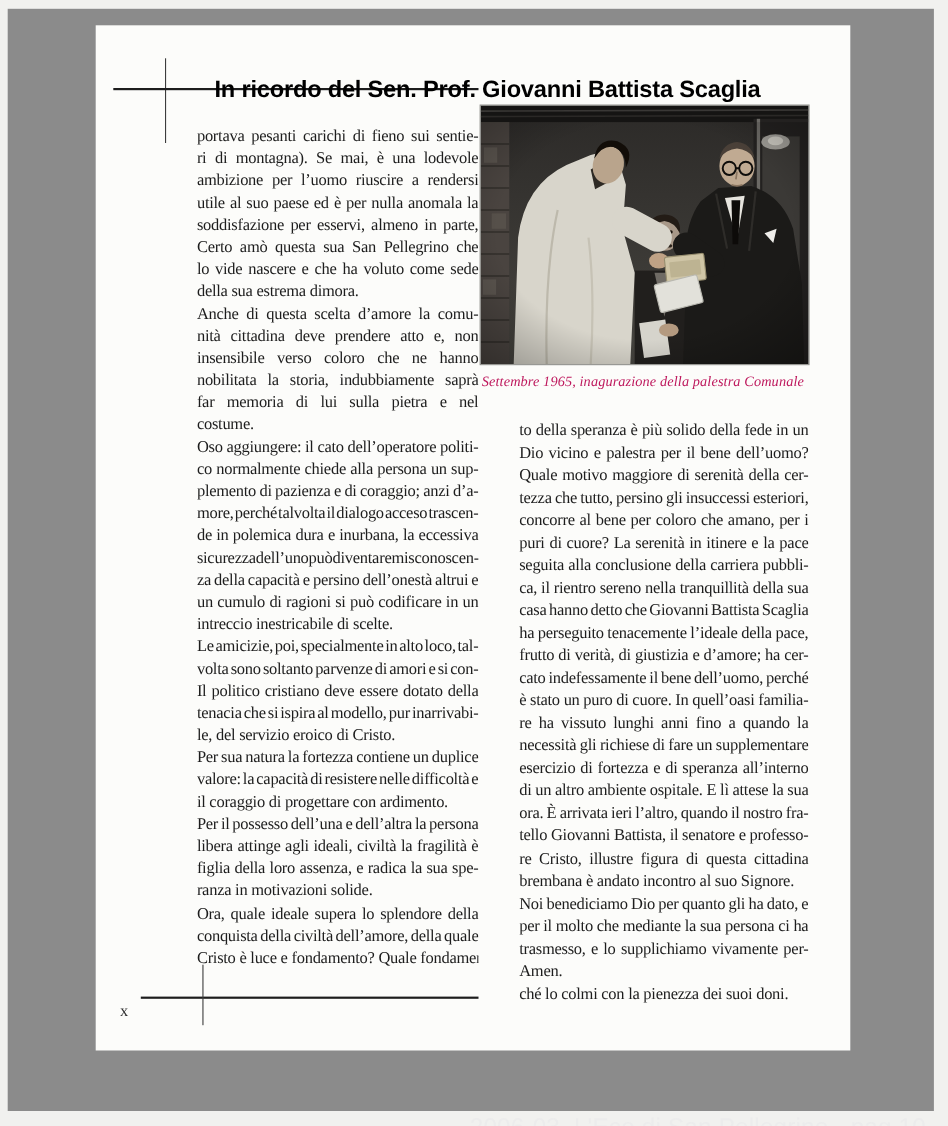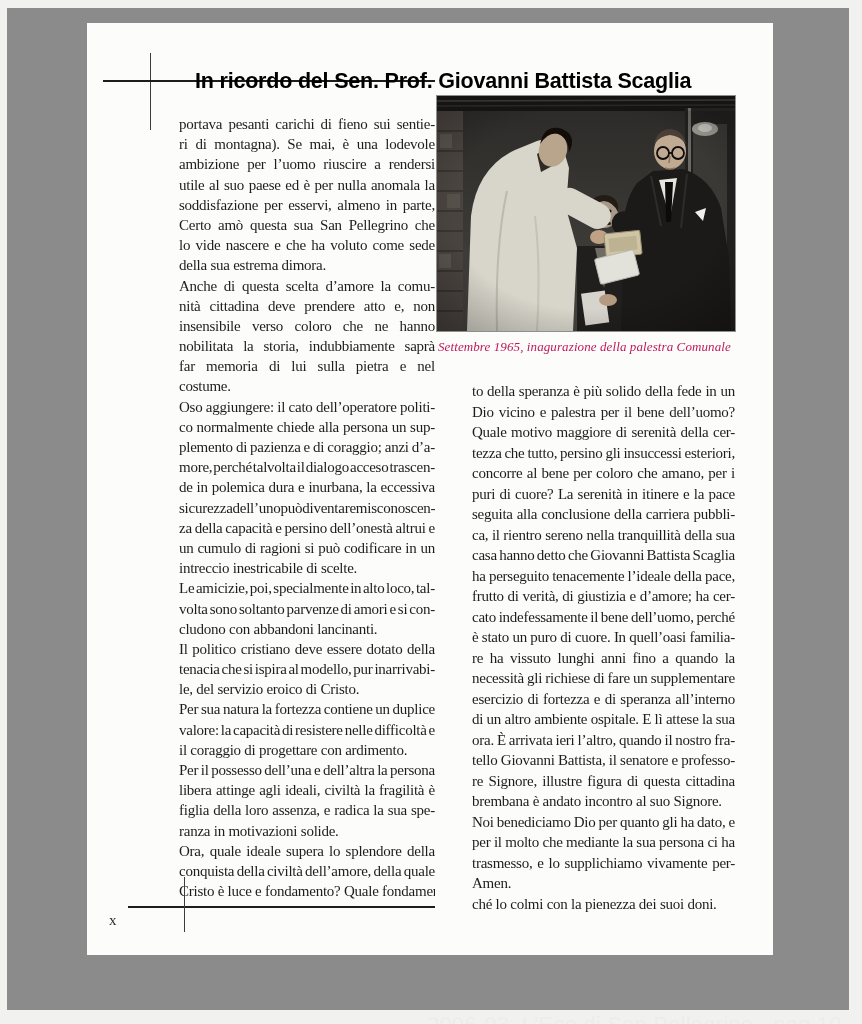--- a/index.html
+++ b/index.html
@@ -275,21 +275,20 @@
         <span>volta</span>
         <span>sono</span>
         <span>soltanto</span>
         <span>parvenze</span>
         <span>di</span>
         <span>amori</span>
         <span>e</span>
         <span>si</span>
         <span>con-</span>
       </div>
-      <div class="tline">cludono con abbandoni lancinanti.</div>
       <div class="tline just">
         <span>Il</span>
         <span>politico</span>
         <span>cristiano</span>
         <span>deve</span>
         <span>essere</span>
         <span>dotato</span>
         <span>della</span>
       </div>
       <div class="tline just">
@@ -655,21 +654,21 @@
         <span>tello</span>
         <span>Giovanni</span>
         <span>Battista,</span>
         <span>il</span>
         <span>senatore</span>
         <span>e</span>
         <span>professo-</span>
       </div>
       <div class="tline just">
         <span>re</span>
-        <span>Signore,</span>
+        <span>Cristo,</span>
         <span>illustre</span>
         <span>figura</span>
         <span>di</span>
         <span>questa</span>
         <span>cittadina</span>
       </div>
       <div class="tline">brembana è andato incontro al suo Signore.</div>
       <div class="tline just">
         <span>Noi</span>
         <span>benediciamo</span>

